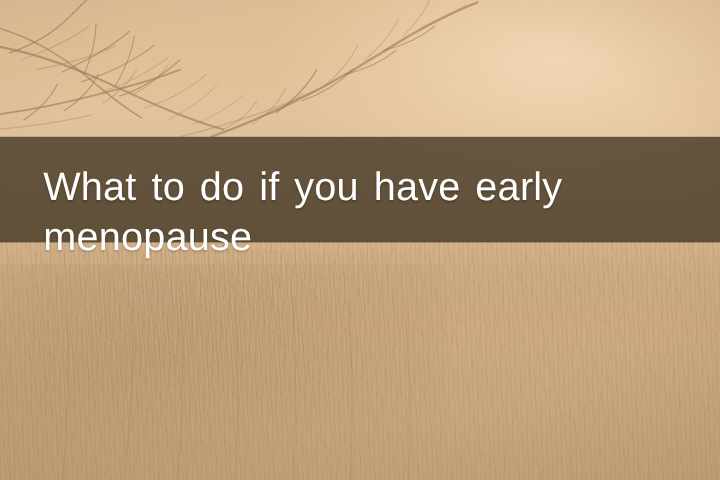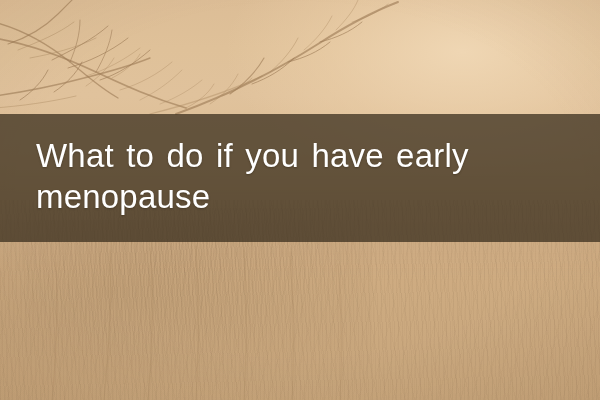--- a/index.html
+++ b/index.html
@@ -167,21 +167,21 @@
     pointer-events: none;
   }
 
   
 
   .title-band {
     position: absolute;
     left: 0;
     right: 0;
     top: 114px;
-    height: 128px;
+    height: 88px;
     background: rgba(60, 48, 32, 0.76);
     display: flex;
     align-items: flex-start;
     box-sizing: border-box;
     padding: 21px 0 0 36px;
   }
 
   .title-text {
     color: #ffffff;
     font-family: "Liberation Sans", sans-serif;

